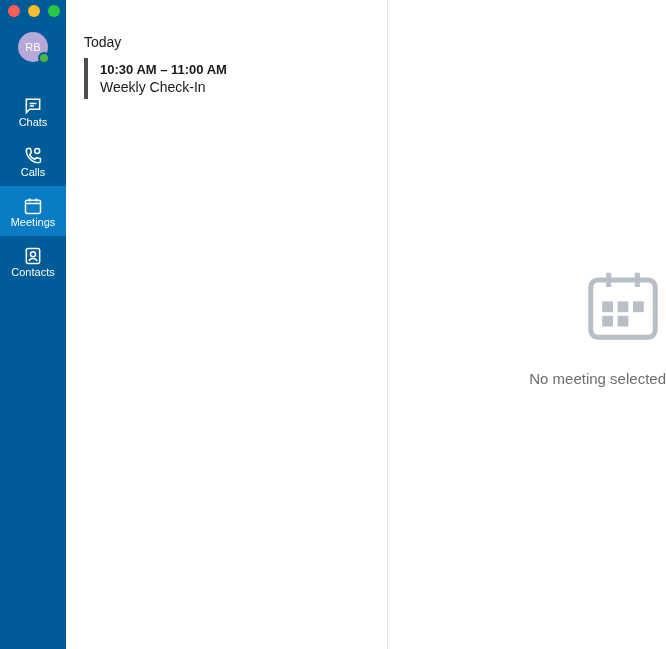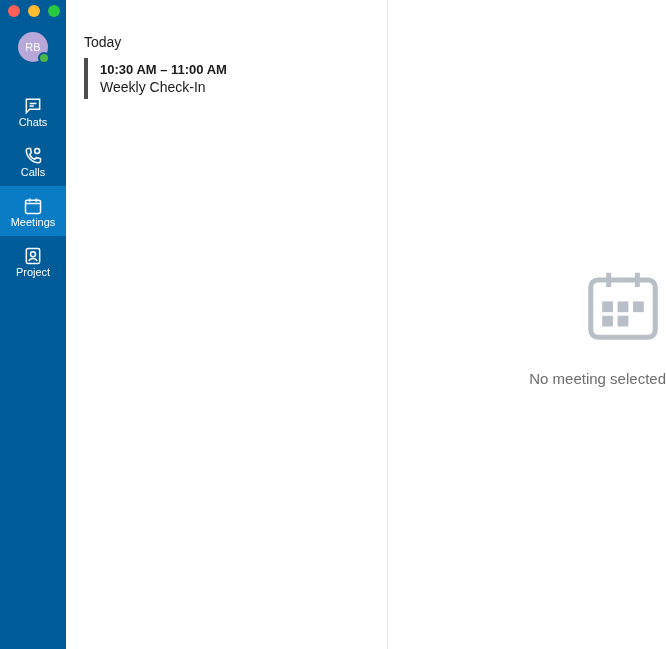--- a/index.html
+++ b/index.html
@@ -188,21 +188,21 @@
       </div>
 
       <div class="nav-item">
         <span class="nav-icon">
           <svg viewBox="0 0 24 24" width="20" height="20" stroke-width="1.8">
             <rect x="4" y="3" width="16" height="18" rx="2"></rect>
             <circle cx="12" cy="10" r="3"></circle>
             <path d="M7 18c1-2 3-3 5-3s4 1 5 3"></path>
           </svg>
         </span>
-        <span>Project</span>
+        <span>Contacts</span>
       </div>
     </div>
 
     <div class="list-panel">
 
       <div>
         <div class="section-header">Today</div>
         <div class="meeting-item">
           <div class="meeting-time">10:30 AM – 11:00 AM</div>
           <div class="meeting-title">Weekly Check-In</div>

